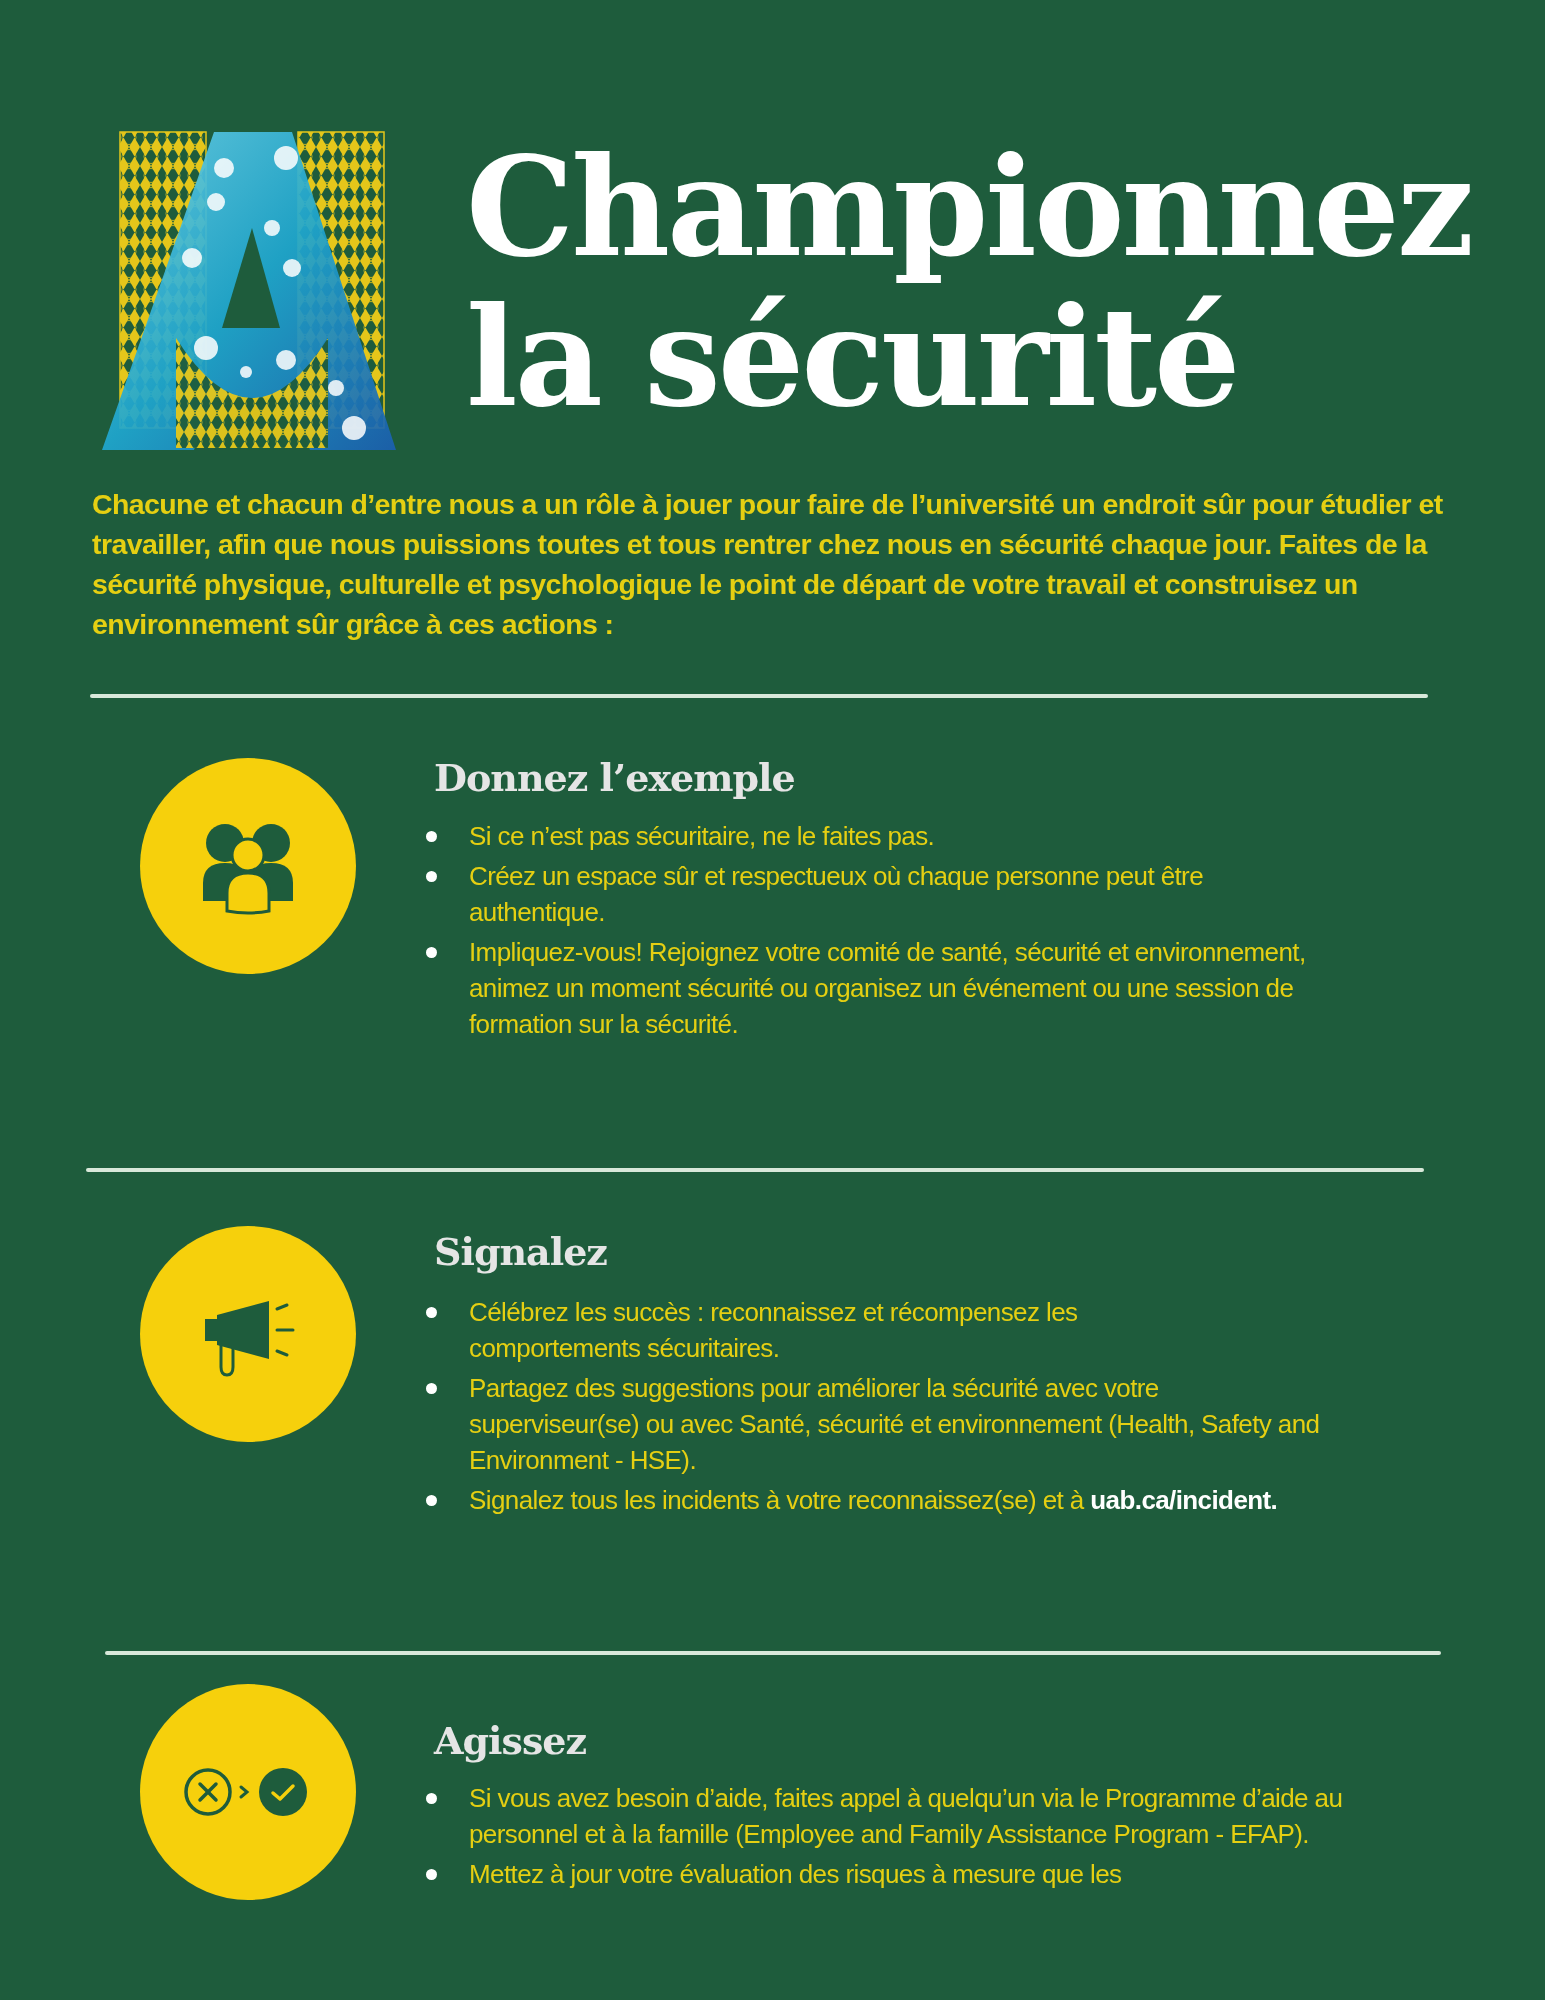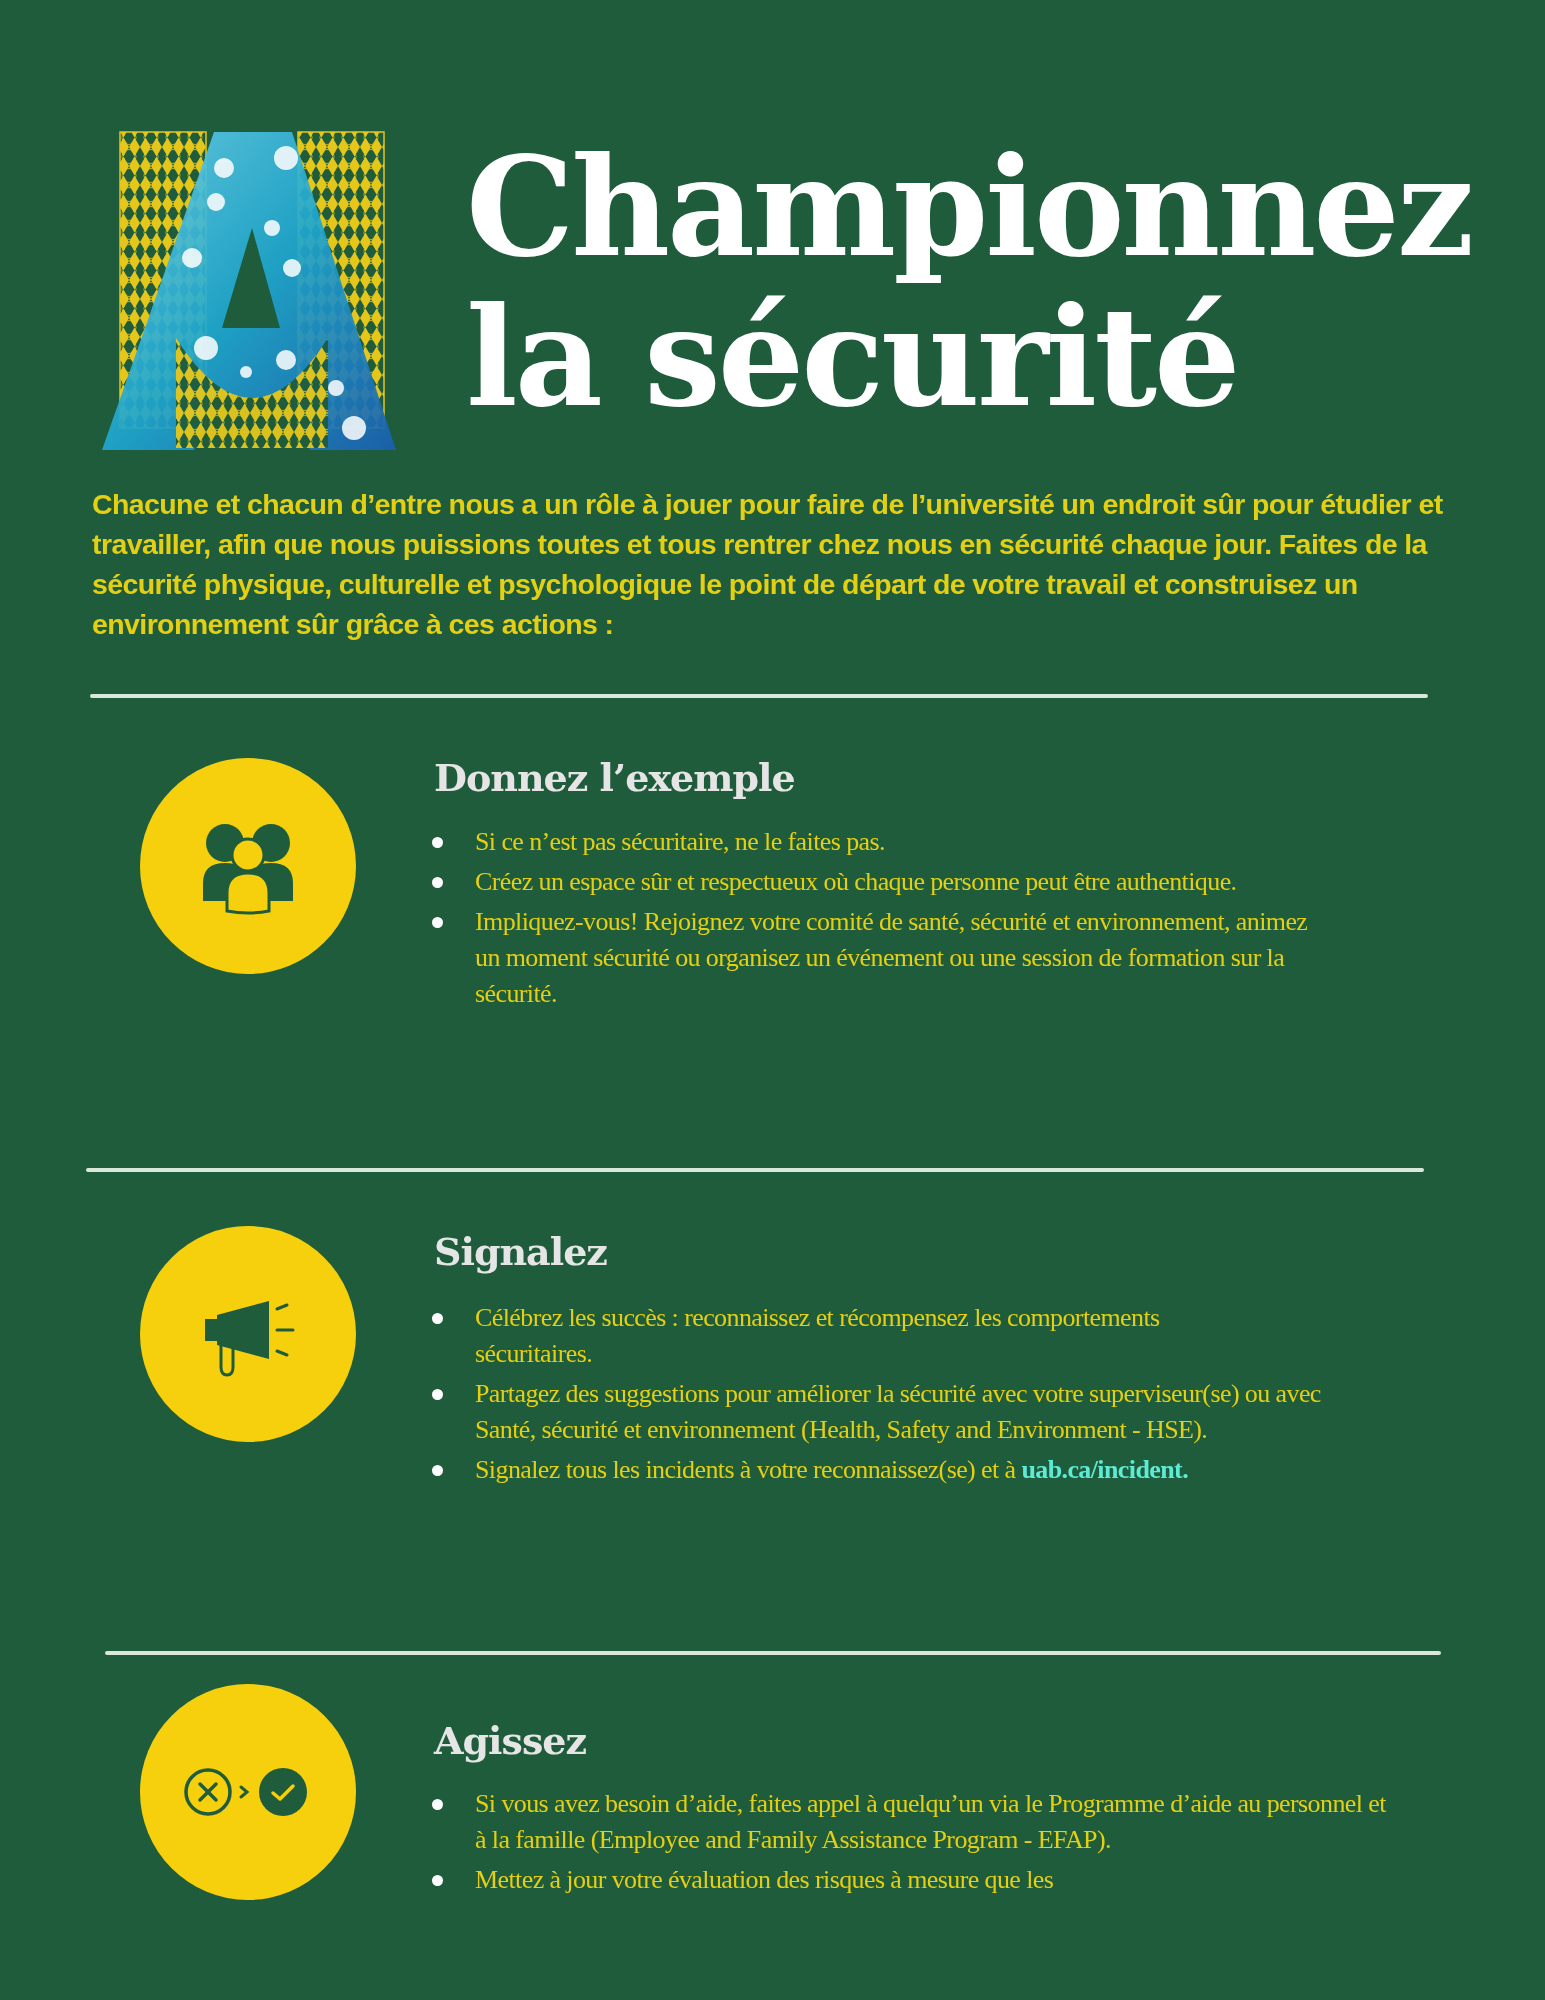--- a/index.html
+++ b/index.html
@@ -69,25 +69,25 @@
       color: #e5e5e5;
       font-family: "DejaVu Serif", serif;
       font-weight: bold;
       font-size: 38px;
       line-height: 46px;
       letter-spacing: -1px;
     }
     .bullets {
       position: absolute;
       left: 420px;
-      margin: 8px;
+      margin: 2px;
       padding: 0;
       list-style: none;
       color: #e5cf12;
-      font-family: Liberation Serif, serif;
+      font-family: Liberation Sans, sans-serif;
       font-size: 26px;
       line-height: 36px;
       letter-spacing: -0.6px;
     }
     .bullets li {
       position: relative;
       padding-left: 47px;
       margin-bottom: 4px;
     }
     .bullets li::before {
@@ -95,21 +95,21 @@
       position: absolute;
       left: 4px;
       top: 13px;
       width: 11px;
       height: 11px;
       border-radius: 50%;
       background: #ffffff;
     }
     .bold-link {
       font-weight: bold;
-      color: #5eead4;
+      color: #ffffff;
     }
   </style>
 </head>
 <body>
 
 <div class="logo">
   <svg width="312" height="326" viewBox="0 0 312 326">
     <defs>
       <pattern id="tri" width="22" height="19" patternUnits="userSpaceOnUse">
         <rect width="22" height="19" fill="#1e5c3c"></rect>

